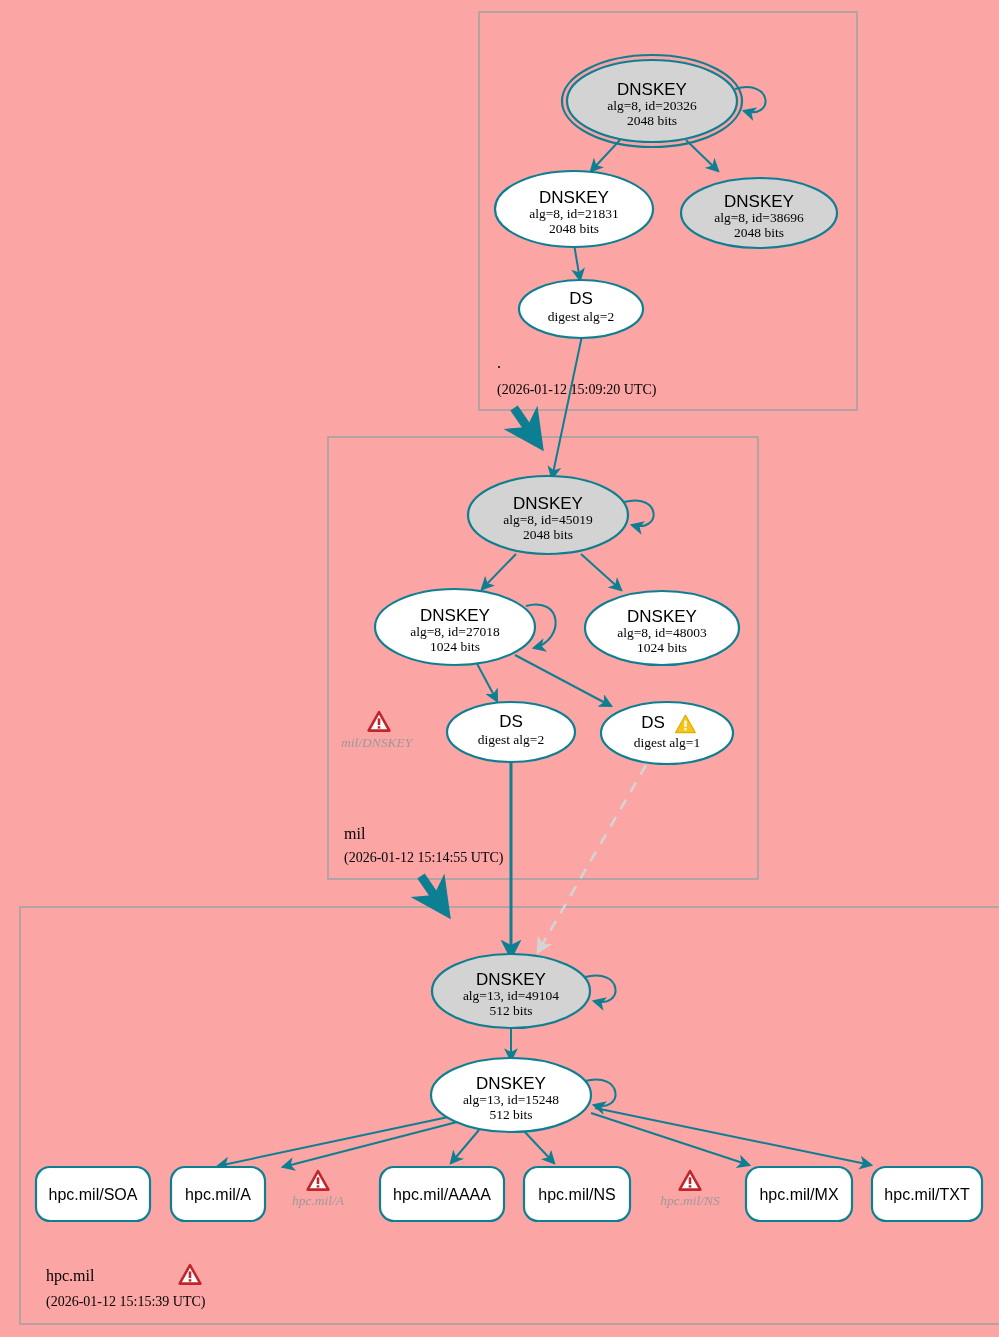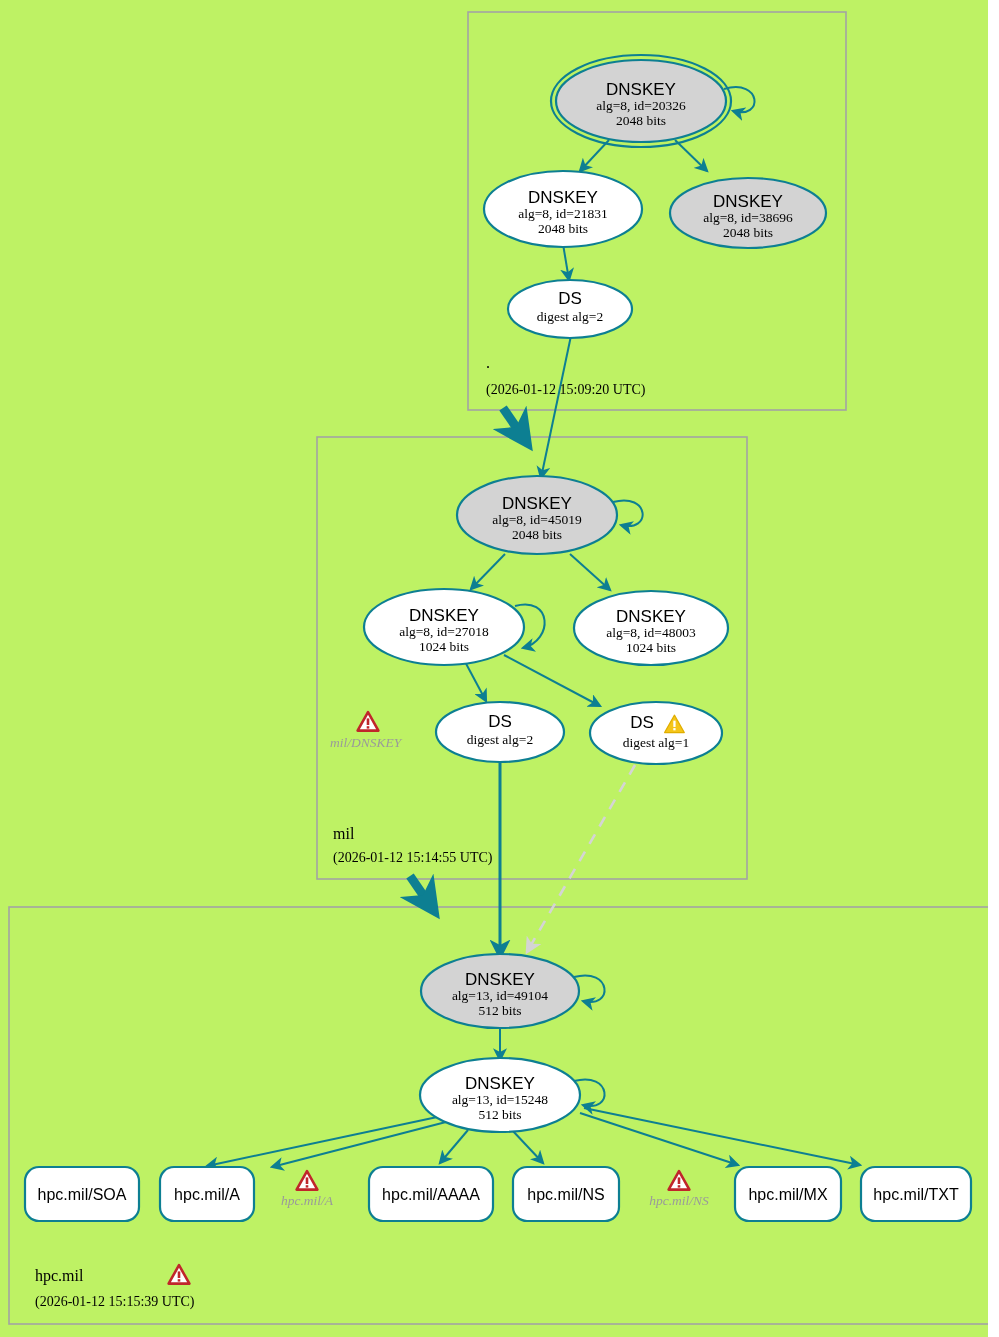--- a/index.html
+++ b/index.html
@@ -7,22 +7,23 @@
     padding: 0;
     background: #ffffff;
   }
   body {
     font-family: "Liberation Sans", sans-serif;
   }
   #canvas {
     position: relative;
     width: 988px;
     height: 1337px;
-    background: #bef264;
+    background: #fca5a5;
     overflow: hidden;
+    padding-left: 11px;
   }
   svg#dnsviz {
     display: block;
     width: 999px;
     height: 1337px;
   }
   .zone-box {
     fill: none;
     stroke: #a3a3a3;
     stroke-width: 1.6;

